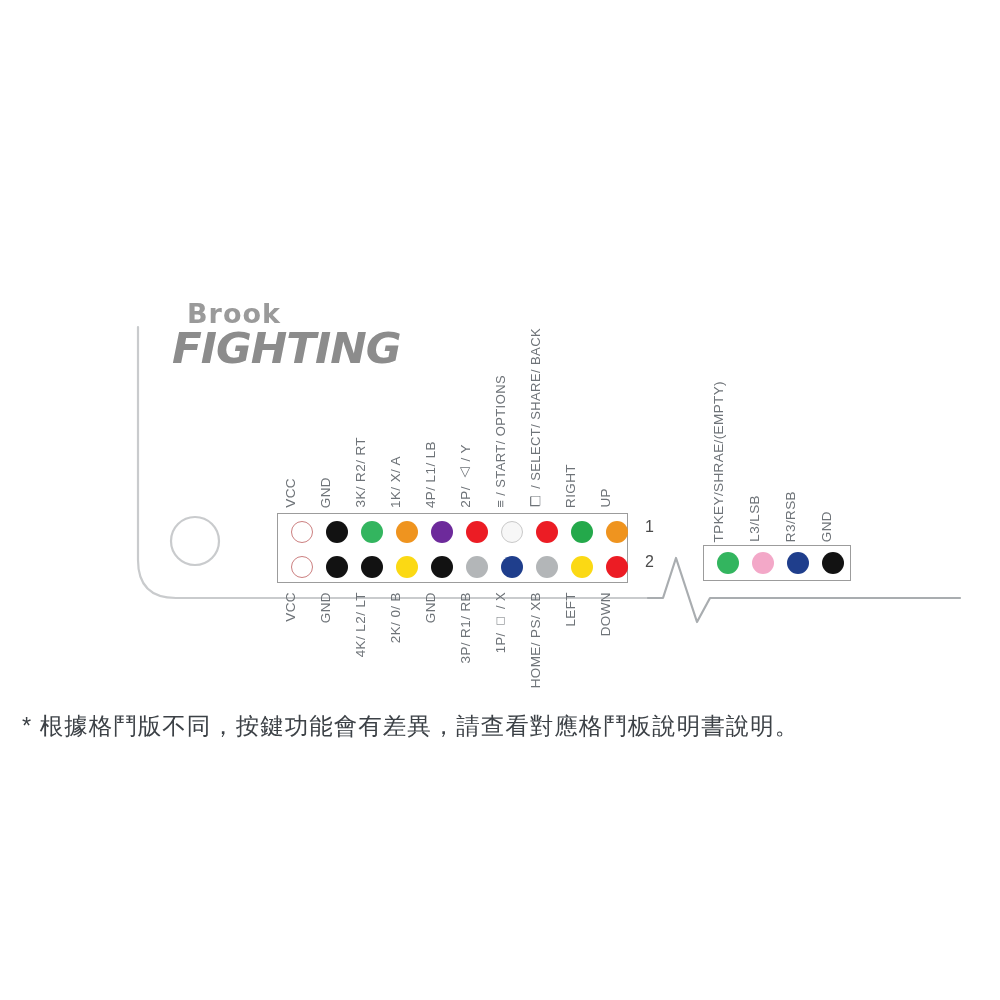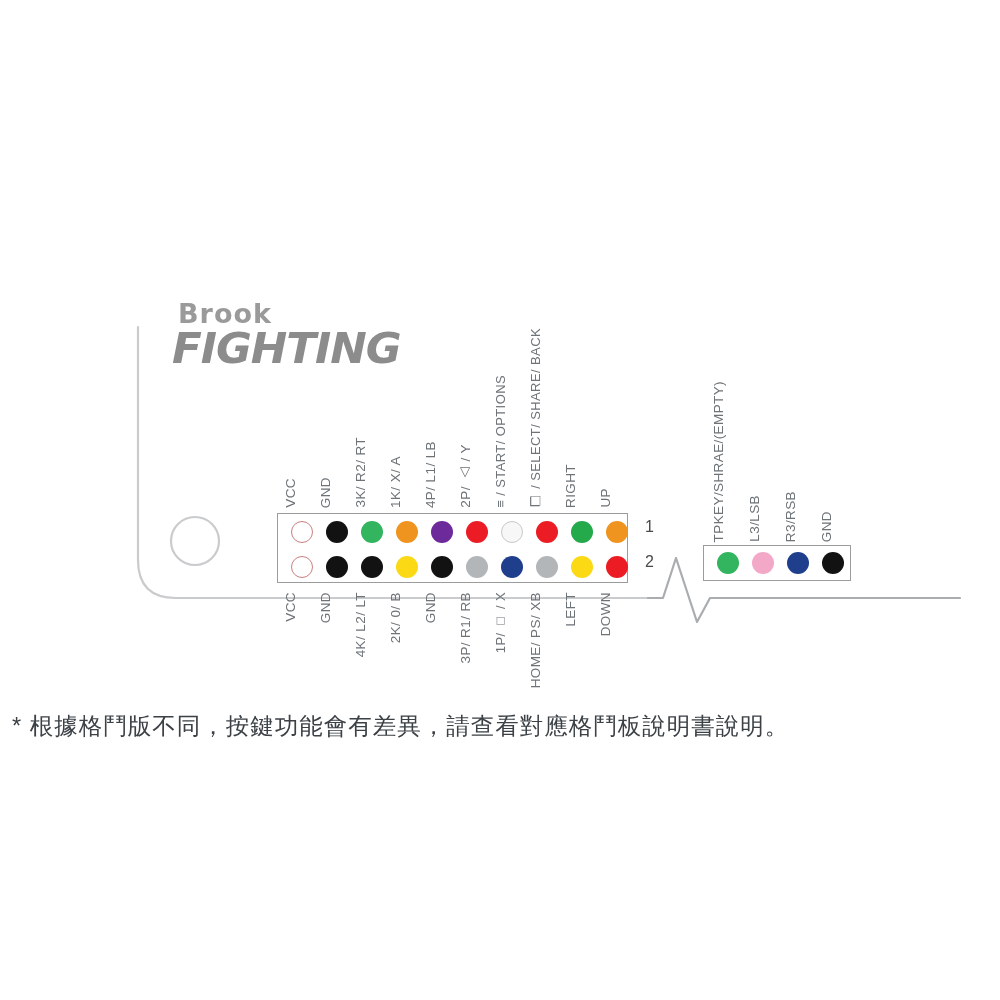--- a/index.html
+++ b/index.html
@@ -17,21 +17,21 @@
   .title{
     position:absolute;left:12px;top:233px;
     font-size:25px;letter-spacing:.5px;color:#3c4146;
     white-space:nowrap;font-weight:400;
   }
 
   
   .logo{position:absolute;left:172px;top:300px;}
   .logo-brook{
     font-size:27px;font-weight:700;color:#9a9a9a;
-    letter-spacing:1px;line-height:1;margin-left:6px;
+    letter-spacing:1px;line-height:1;margin-left:15px;
     font-family:"DejaVu Sans",sans-serif;
   }
   .logo-fighting{
     font-size:42px;font-weight:700;color:#8c8c8c;
     font-style:italic;letter-spacing:-1px;line-height:1;
     font-family:"DejaVu Sans",sans-serif;
     transform:scaleX(1.04);transform-origin:left center;
     margin-top:1px;
   }
 
@@ -83,21 +83,21 @@
     position:absolute;left:703px;top:545px;
     width:148px;height:36px;
     border:1.6px solid #9c9c9c;background:#fff;
     box-sizing:border-box;
     display:flex;align-items:center;
   }
   .conn4 .pin{margin-left:13px;}
 
   
   .note{
-    position:absolute;left:12px;top:710px;
+    position:absolute;left:22px;top:710px;
     font-size:23.5px;color:#3c4146;white-space:nowrap;
     letter-spacing:1px;
   }
 </style>
 </head>
 <body>
 
 <div class="page">
 
 

